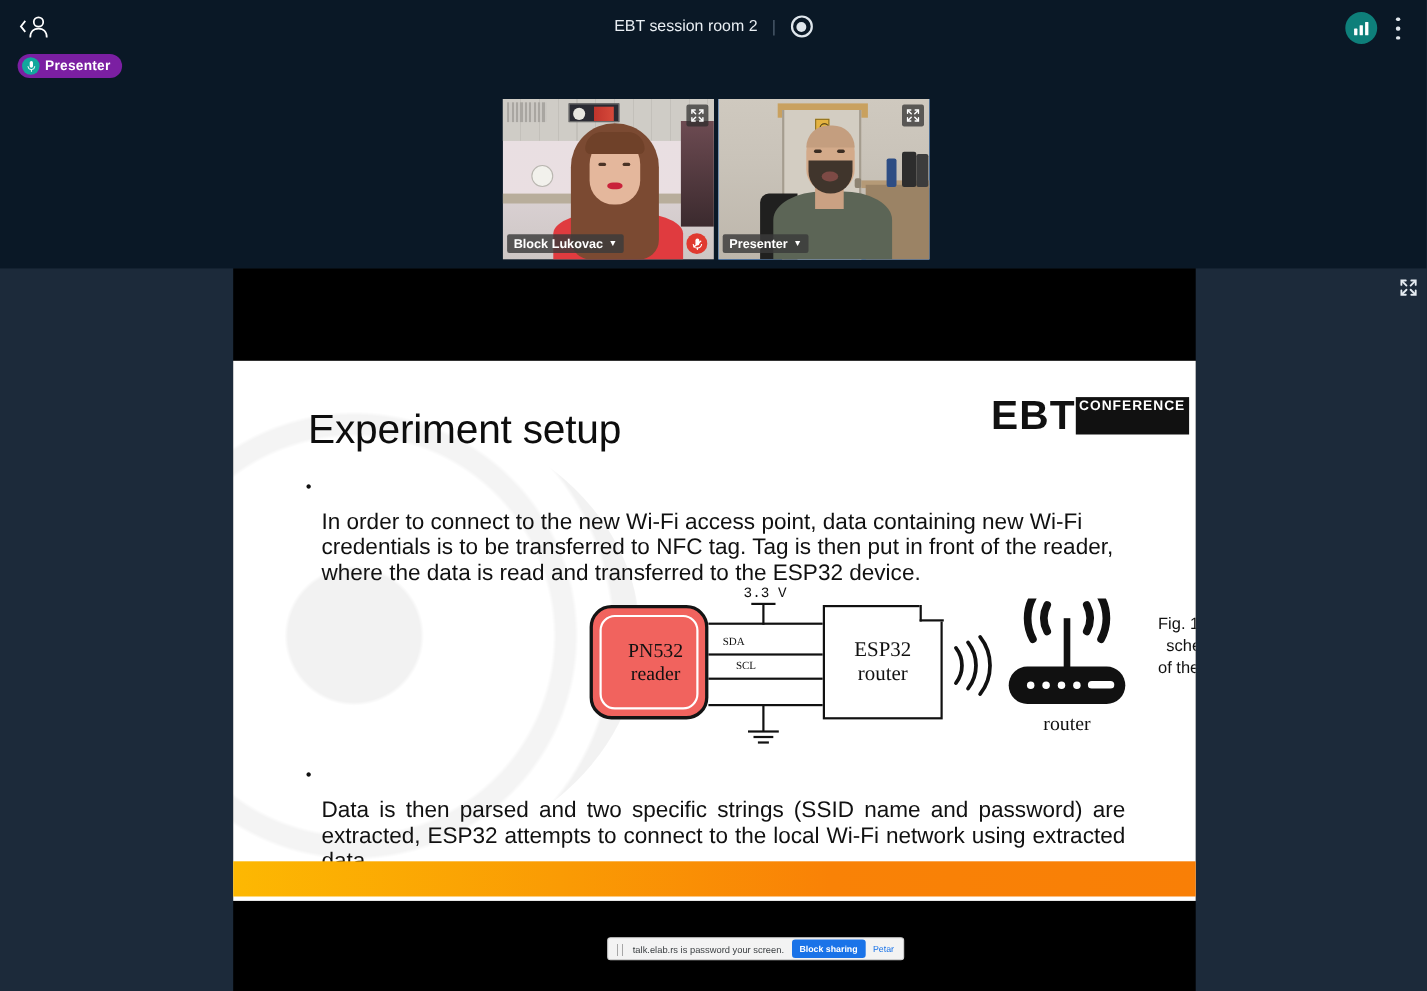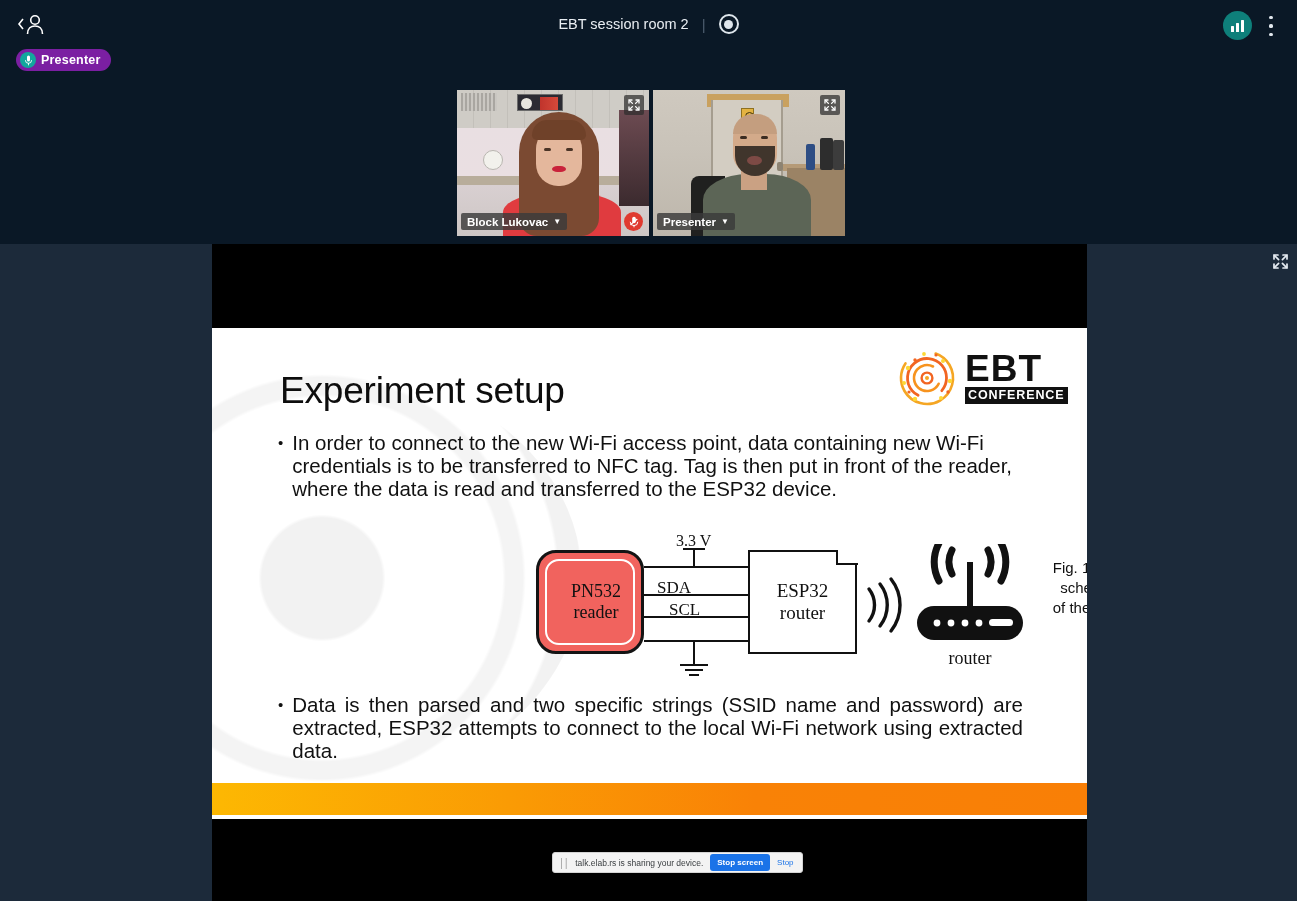--- a/index.html
+++ b/index.html
@@ -168,31 +168,31 @@
                 radial-gradient(circle at 50% 50%, rgba(0,0,0,.05) 0 18%, rgba(0,0,0,0) 19%);
   }
   .slide-title {
     position:absolute; left:68px; top:42px; font-size: 37px; color:#0d0d0d;
     font-family: "Liberation Sans", sans-serif; font-weight: normal; letter-spacing: -.2px;
   }
 
   
   .ebt-logo { position:absolute; right:18px; top:18px; width:174px; height:64px; display:flex; align-items:center; gap:6px;}
   .ebt-mark { position:relative; width:64px; height:60px; }
-  .ebt-text { display:flex; flex-direction:column; align-items:stretch; }
+  .ebt-text { display:flex; flex-direction:row; align-items:stretch; }
   .ebt-text .big { font-size: 37px; font-weight: bold; letter-spacing: 1px; line-height: .92; color:#111; }
   .ebt-text .small { background:#111; color:#fff; font-size:12.5px; font-weight:bold;
       letter-spacing: .9px; text-align:center; padding: 1.5px 3px; }
 
   
   .bullets { position:absolute; left:66px; top:104px; width: 745px; }
   .bullet { display:flex; gap:9px; font-size: 20.5px; line-height: 1.12; color:#111;
     font-family: "Liberation Sans", sans-serif; }
   .bullet .dot { font-size: 15px; line-height: 1.45; }
-  .bullet .txt { flex: 1; }
+  .bullet .txt { flex: 1; margin-top: 32px; }
   .bullet.justify .txt { text-align: justify; }
   .bullets2 { position:absolute; left:66px; top:366px; width: 745px; }
 
   
   .diagram { position:absolute; left: 205px; top: 200px; width: 660px; height: 152px; }
 
   .nfc-tag {
     position:absolute; left:10px; top:5px; width:86px; height:140px;
     border:2.5px solid #111; border-radius:13px; background:#fff;
     display:flex; flex-direction:column; align-items:center; justify-content:center;
@@ -211,22 +211,22 @@
   .esp32 {
     position:absolute; left:331px; top:22px; width:109px; height:104px;
     border:2.5px solid #111; background:#fff;
     display:flex; align-items:center; justify-content:center;
     font-family:"Liberation Serif", serif; font-size:19px; line-height:1.15; color:#111; text-align:center;
   }
   .esp32 .notch { position:absolute; right:-2.5px; top:-2.5px; width:22px; height:15px; background:#fff;
     border-left:2.5px solid #111; border-bottom:2.5px solid #111; }
 
   .wire { position:absolute; background:#111; }
-  .vlt { position:absolute; font-family:Liberation Serif, serif; font-size:16px; color:#111; }
-  .pinlbl { position:absolute; font-family:"Liberation Serif", serif; font-size:17px; color:#111; }
+  .vlt { position:absolute; font-family:Liberation Mono, monospace; font-size:13px; color:#111; }
+  .pinlbl { position:absolute; font-family:"Liberation Serif", serif; font-size:10px; color:#111; }
 
   .router-ico { position:absolute; left:498px; top:16px; width:110px; height:110px; }
   .router-lbl { position:absolute; left:498px; top:120px; width:110px; text-align:center;
     font-family:"Liberation Serif", serif; font-size:18px; color:#111; }
   .figcap { position:absolute; left:612px; top:30px; width:130px; text-align:center;
     font-size:15px; line-height:1.32; color:#111; font-family:"Liberation Sans", sans-serif; }
   .waves { position:absolute; }
 
   .orange-bar {
     position:absolute; left:212px; top:783px; width:875px; height:32px;
@@ -516,18 +516,18 @@
         <div>of the setup.</div>
       </div>
     </div>
 
   </div>
 
   <div class="orange-bar"></div>
 
   <div class="share-note">
     <span class="grip">││</span>
-    <span class="msg">talk.elab.rs is sharing your device.</span>
-    <span class="stop">Stop screen</span>
-    <span class="hide">Stop</span>
+    <span class="msg">talk.elab.rs is password your screen.</span>
+    <span class="stop">Block sharing</span>
+    <span class="hide">Petar</span>
   </div>
 
 </div>
 
 </body></html>

